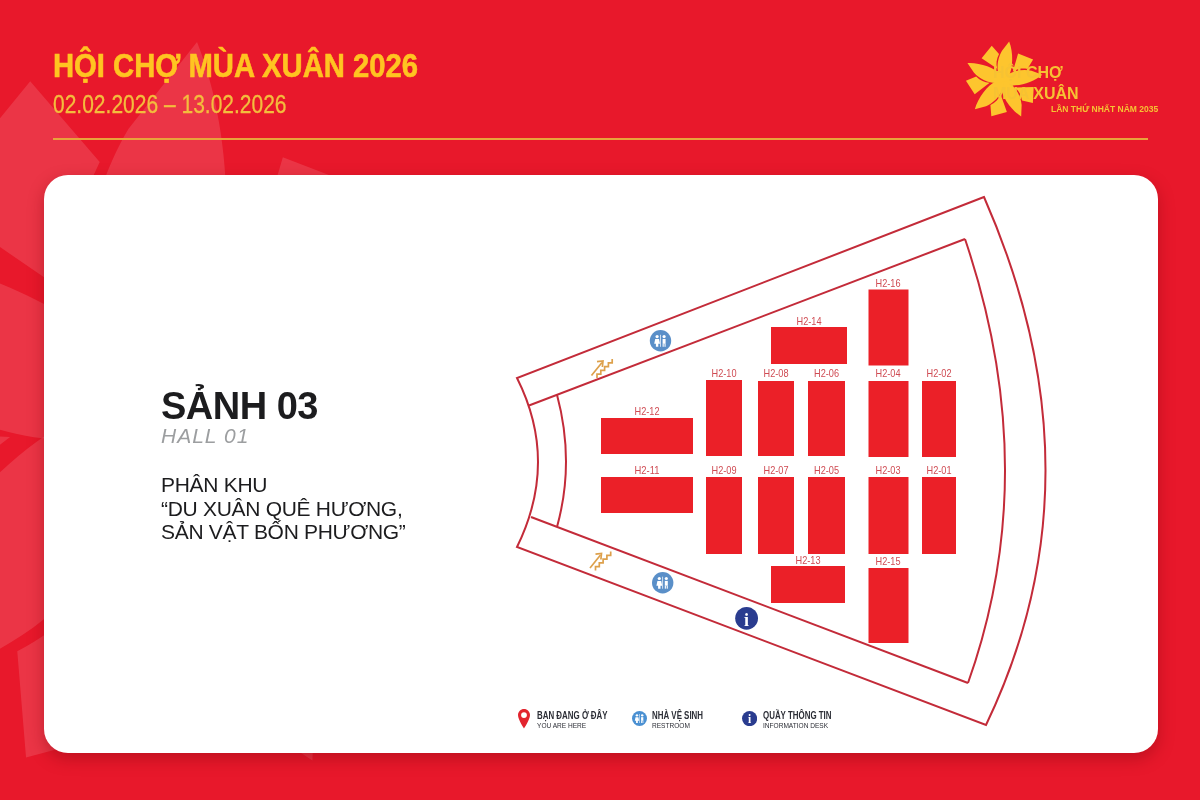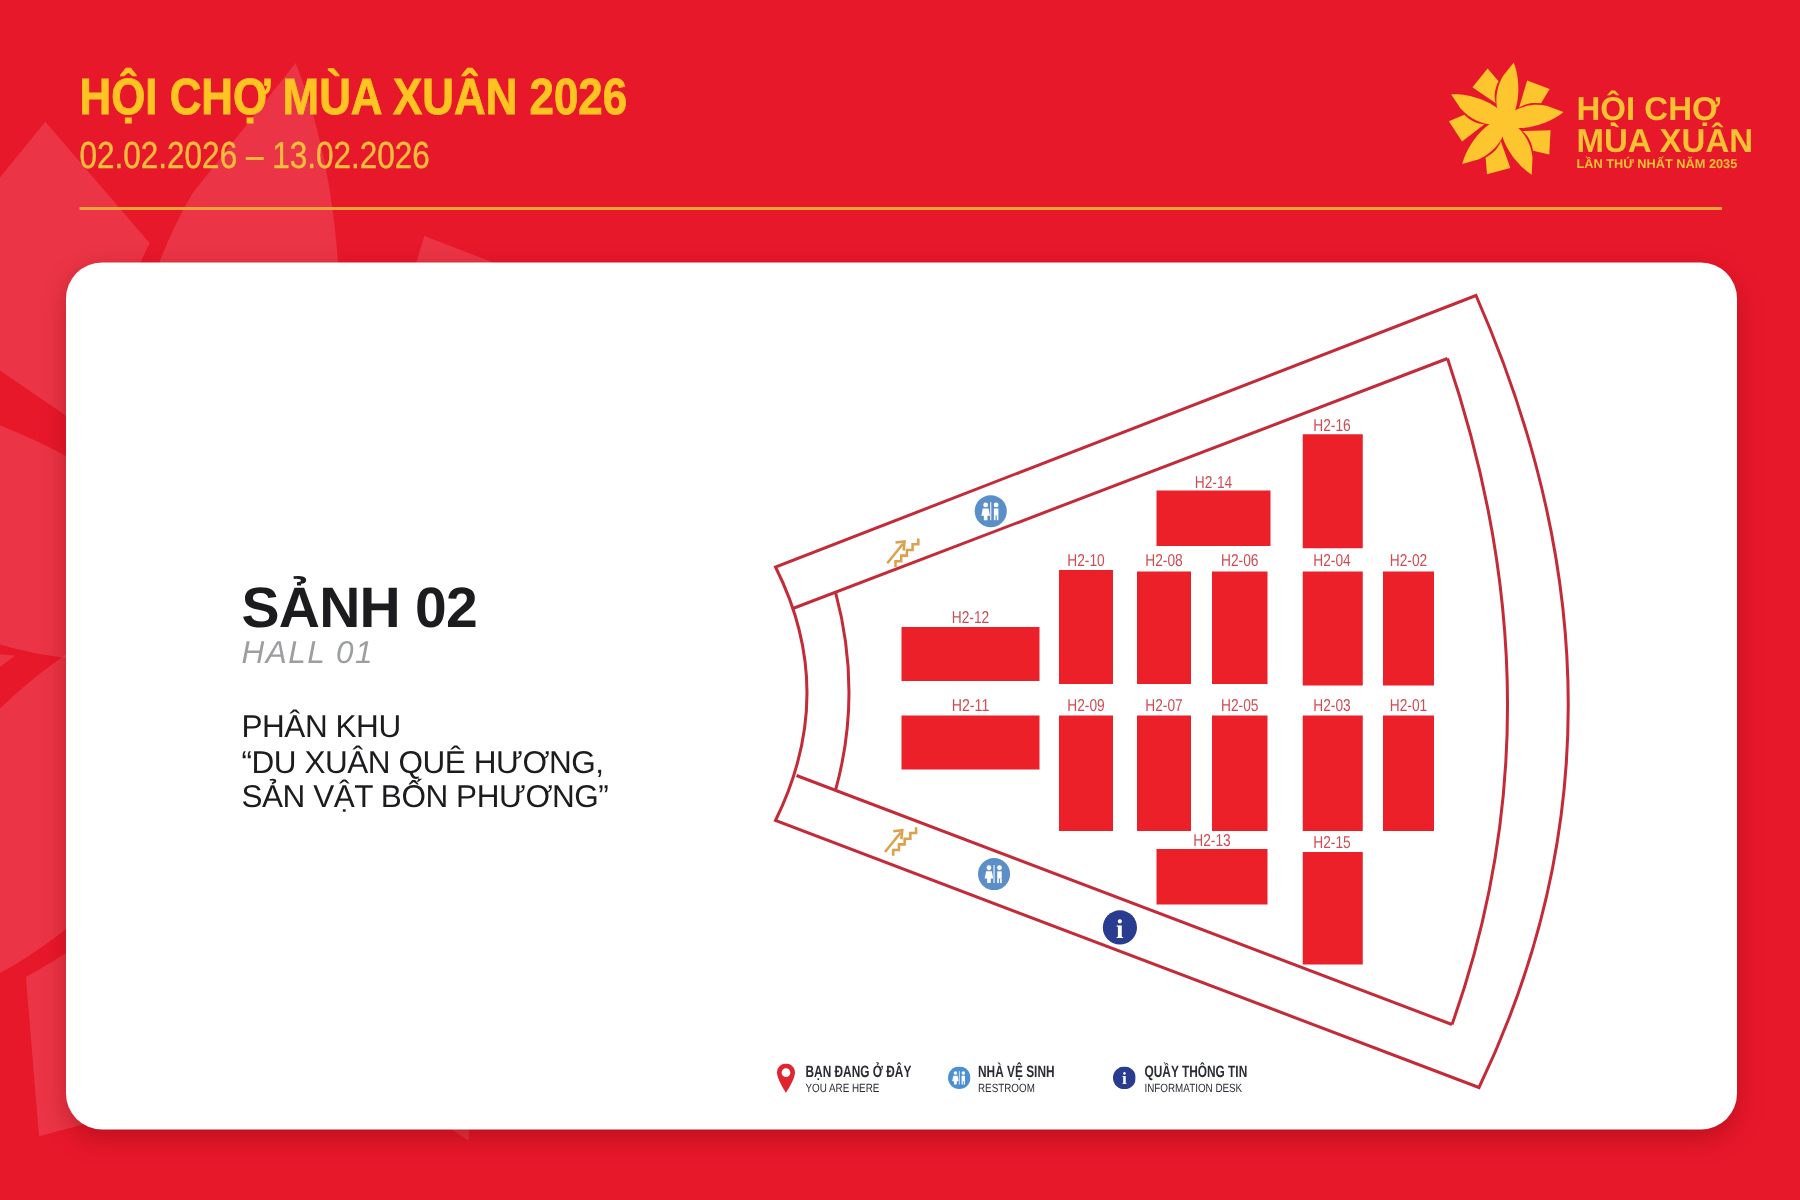--- a/index.html
+++ b/index.html
@@ -29,26 +29,26 @@
 <div class="abs" style="left:53px;top:48px;font-size:34px;font-weight:bold;color:#ffc421;white-space:nowrap;transform:scaleX(0.86);transform-origin:0 0;line-height:34px;-webkit-text-stroke:0.6px #ffc421">HỘI CHỢ MÙA XUÂN 2026</div>
 
 <div class="abs" style="left:53px;top:92px;font-size:25px;color:#f3bd3d;white-space:nowrap;transform:scaleX(0.84);transform-origin:0 0;line-height:25px;-webkit-text-stroke:0.3px #f3bd3d">02.02.2026 – 13.02.2026</div>
 
 <div class="abs" style="left:53px;top:138px;width:1095px;height:2px;background:#e8a33b"></div>
 
 <svg class="abs" style="left:960px;top:38px;width:86px;height:86px" viewBox="-55 -55 110 110">
   <use href="#flower" transform="rotate(10)" fill="#fdc52e"></use>
 </svg>
 
-<div class="abs" style="left:1051px;top:62px;font-weight:bold;color:#f6c233;line-height:21px;font-size:22px;white-space:nowrap">HỘI CHỢ<br>MÙA XUÂN</div>
+<div class="abs" style="left:993px;top:62px;font-weight:bold;color:#f6c233;line-height:21px;font-size:16px;white-space:nowrap">HỘI CHỢ<br>MÙA XUÂN</div>
 <div class="abs" style="left:1051px;top:104px;font-weight:bold;color:#f6c233;font-size:8.5px;line-height:10px;white-space:nowrap">LẦN THỨ NHẤT NĂM 2035</div>
 
 <div class="abs" style="left:44px;top:175px;width:1114px;height:578px;background:#ffffff;border-radius:24px;box-shadow:0 6px 16px rgba(140,8,18,0.45)"></div>
 
-<div class="abs" style="left:161px;top:385px;font-size:38px;font-weight:bold;color:#1c1c1e;letter-spacing:-0.5px">SẢNH 02</div>
+<div class="abs" style="left:161px;top:385px;font-size:38px;font-weight:bold;color:#1c1c1e;letter-spacing:-0.5px">SẢNH 03</div>
 
 <div class="abs" style="left:161px;top:424px;font-size:21px;font-style:italic;color:#9c9ea0;letter-spacing:1px">HALL 01</div>
 
 <div class="abs" style="left:161px;top:473px;font-size:21px;font-weight:normal;color:#1c1c1e;line-height:23.7px;letter-spacing:-0.3px">PHÂN KHU<br>“DU XUÂN QUÊ HƯƠNG,<br>SẢN VẬT BỐN PHƯƠNG”</div>
 
 <svg class="abs" style="left:440px;top:175px;width:760px;height:580px" viewBox="440 175 760 580" font-family="Liberation Sans, sans-serif">
 
   <path d="M984,197 L517,378 Q559,461.5 517,547 L986,725 Q1106,475 984,197 Z" fill="none" stroke="#c32b39" stroke-width="2"></path>
 
   <path d="M529,405.5 L965,239" fill="none" stroke="#c32b39" stroke-width="2"></path>

